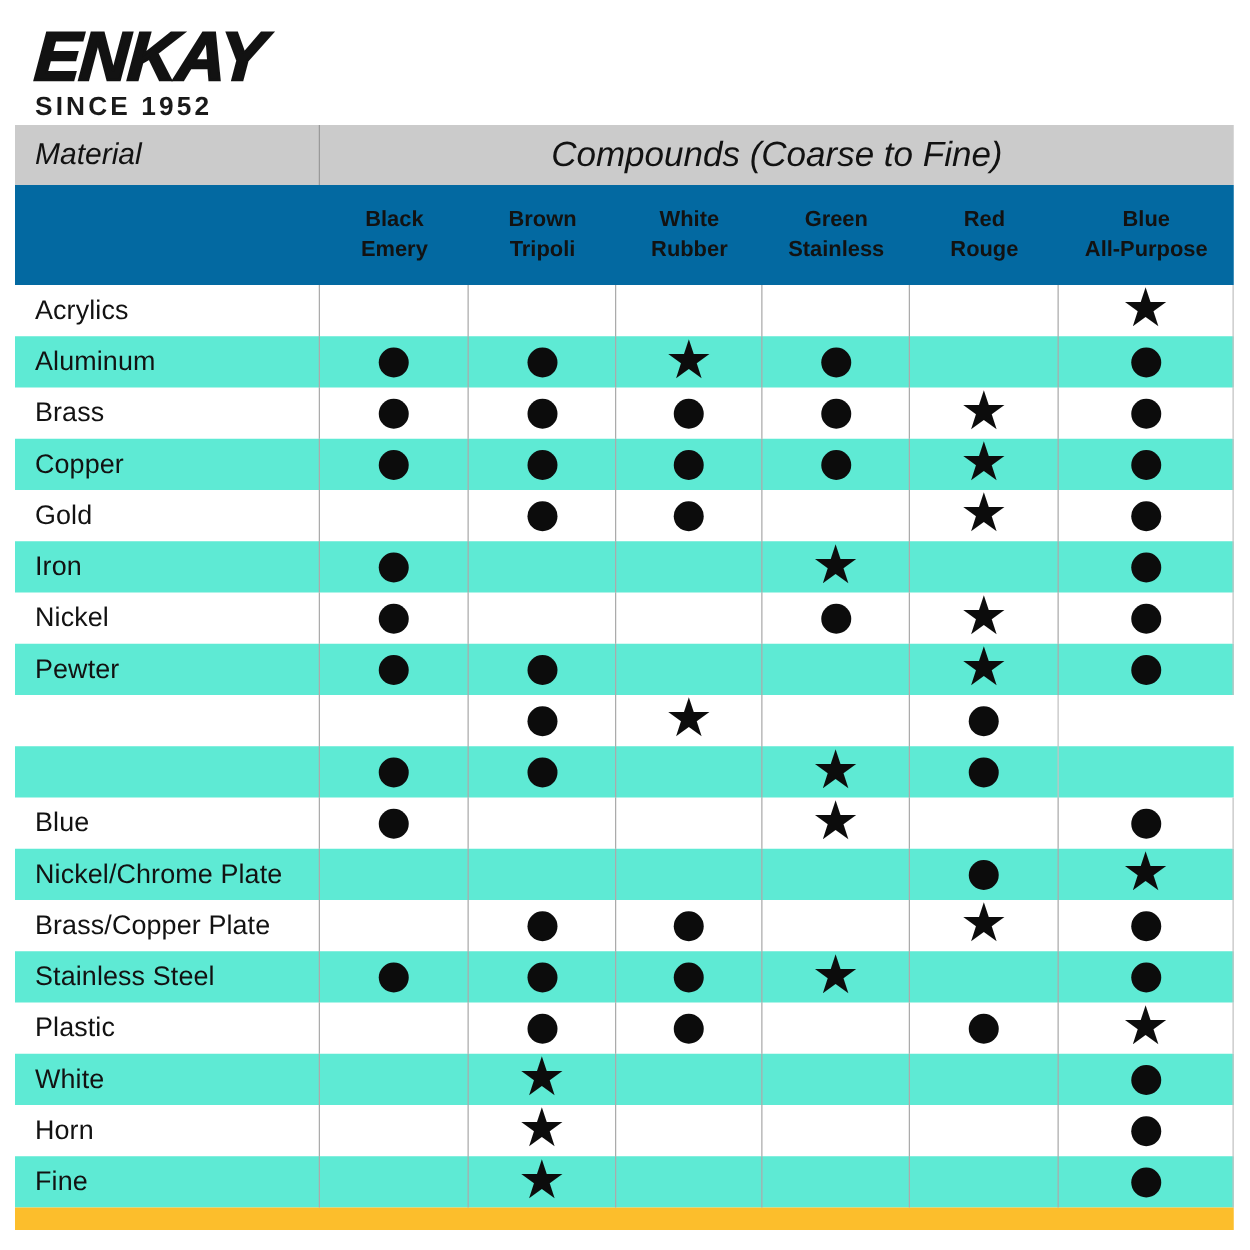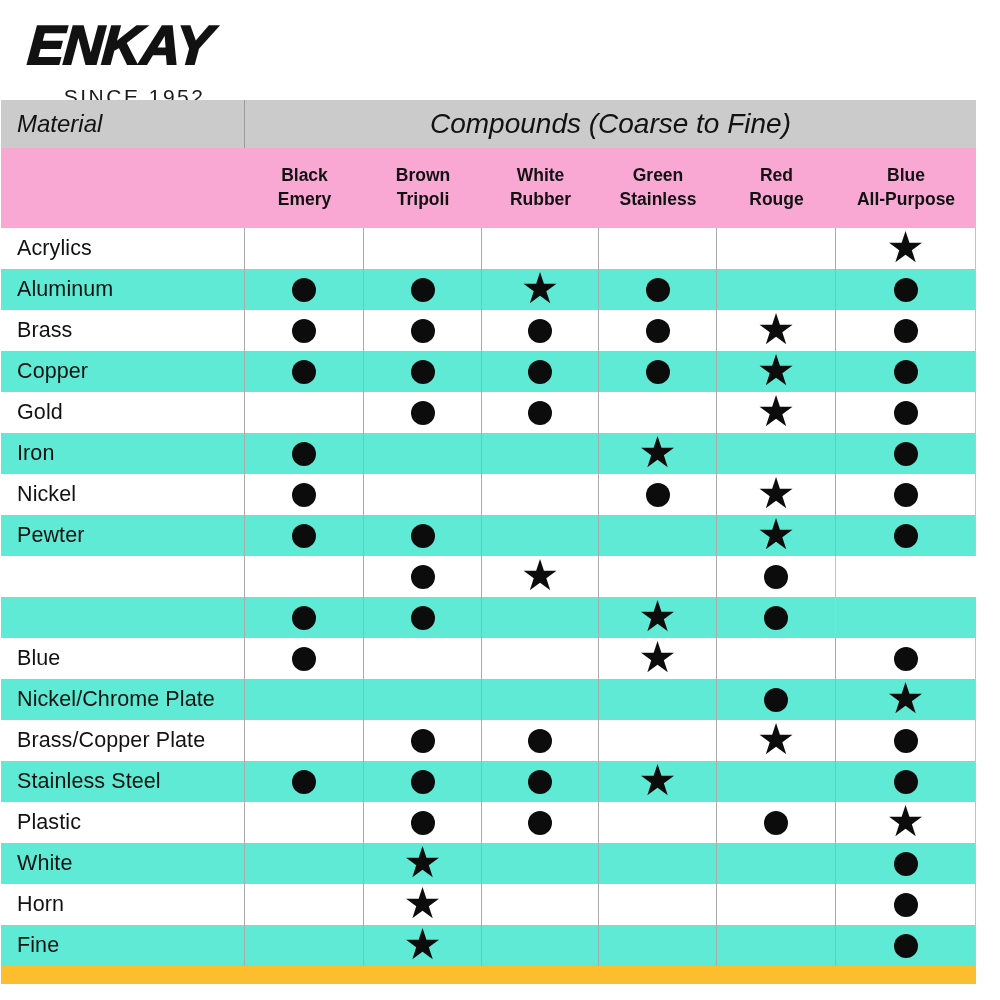--- a/index.html
+++ b/index.html
@@ -9,37 +9,37 @@
   
   .logo { margin: 18px 0 0 28px; width: fit-content; }
   .logo-name {
     font-family: "Liberation Sans", sans-serif;
     font-style: italic; font-weight: bold;
     font-size: 55px; line-height: 1; letter-spacing: -1px;
     -webkit-text-stroke: 2px #121212;
     transform: skewX(-4deg); display: inline-block;
   }
   .logo-tagline {
-    font-size: 21px; letter-spacing: 2.5px; font-weight: normal;
-    text-align: right; padding-right: 6px; margin-top: 12px; color: #1a1a1a;
+    font-size: 21px; letter-spacing: 2.5px; font-weight: bold;
+    padding-right: 6px; margin-top: 1px; color: #1a1a1a;
   }
 
   
-  .chart { position: absolute; left: 1px; top: 100px; width: 975px;
+  .chart { position: absolute; left: 12px; top: 100px; width: 975px;
     --cols: 244px 119px 118px 117px 118px 119px 140px; }
 
   .top-header { display: grid; grid-template-columns: 244px 731px;
     height: 48px; background: #cbcbcb; }
   .material-header { font-style: italic; font-size: 24px; display: flex;
     align-items: center; padding-left: 16px; border-right: 1.5px solid #9a9a9a; }
   .compounds-header { font-style: italic; font-size: 28px; display: flex;
     align-items: center; justify-content: center; }
 
   .yellow-band { display: grid; grid-template-columns: var(--cols);
-    height: 80px; background: #f9a8d4; }
+    height: 80px; background: #0369a1; }
   .col-header { display: flex; flex-direction: column; align-items: center;
     justify-content: center; font-weight: bold; font-size: 17.5px;
     line-height: 1.35; text-align: center; }
 
   .row { display: grid; grid-template-columns: var(--cols); height: 41px; }
   .row.alt { background: #5eead4; }
   .cell { display: flex; align-items: center; justify-content: center;
     height: 100%; border-right: 1px solid #ababab; }
   .cell:last-child { border-right: 1px solid #c2c2c2; }
   .label-cell { justify-content: flex-start; padding-left: 16px;

